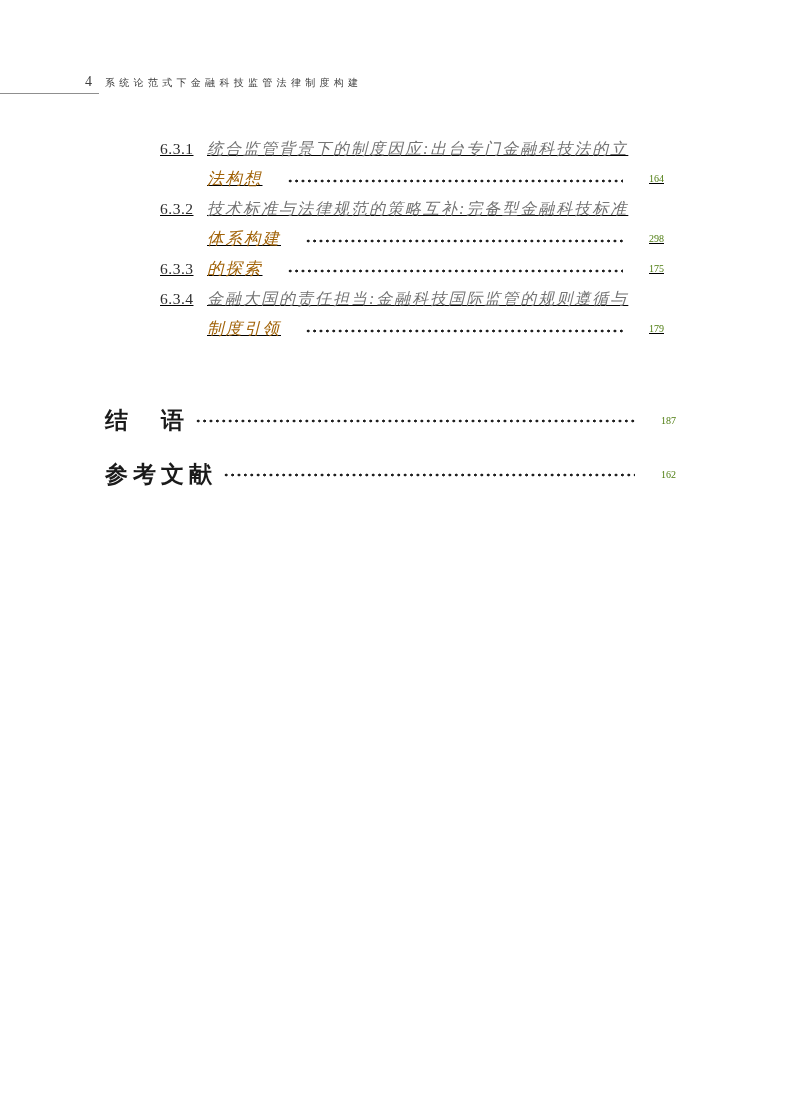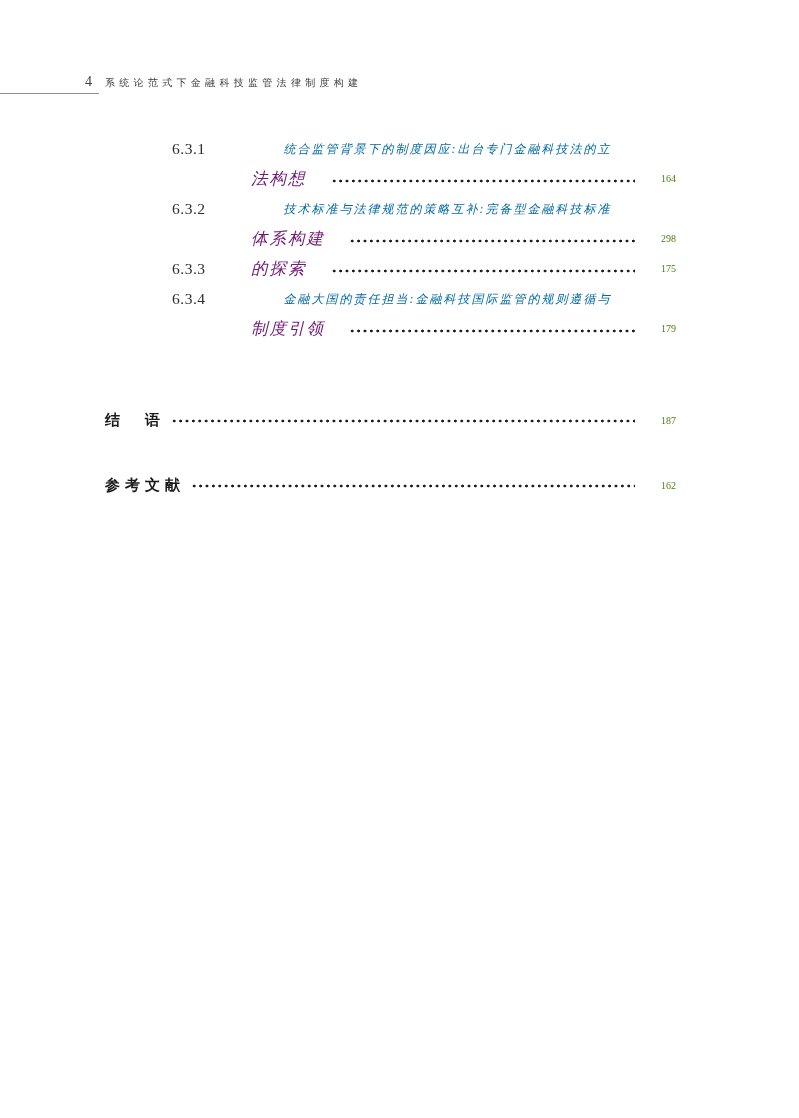--- a/index.html
+++ b/index.html
@@ -44,22 +44,23 @@
     left: 0;
     width: 99px;
     height: 1px;
     background: #8f8f8f;
   }
 
   
   .toc-list {
     position: absolute;
     top: 134px;
-    left: 172px;
+    left: 160px;
     width: 504px;
+    text-decoration: underline;
   }
   .toc-entry {
     display: flex;
     align-items: flex-start;
   }
   .entry-num {
     flex: none;
     width: 47px;
     line-height: 30px;
     font-family: "Liberation Serif", serif;
@@ -68,40 +69,38 @@
     letter-spacing: 0.5px;
   }
   .entry-body {
     flex: 1;
     min-width: 0;
   }
   .entry-line1 {
     line-height: 30px;
     font-family: "Liberation Serif", serif;
     font-style: italic;
-    font-size: 12px;
+    font-size: 16px;
     letter-spacing: 2px;
-    color: #0369a1;
-    white-space: nowrap;
-    text-align: center;
+    color: #737373;
+    white-space: nowrap;
   }
   .entry-line2 {
     display: flex;
     align-items: center;
     line-height: 30px;
     height: 30px;
   }
   .entry-cont {
     font-family: "Liberation Serif", serif;
     font-style: italic;
     font-size: 16.5px;
     letter-spacing: 2px;
-    color: #701a75;
-    white-space: nowrap;
-    margin-left: 32px;
+    color: #a16207;
+    white-space: nowrap;
   }
   .dot-leader {
     flex: 1;
     align-self: center;
     height: 4px;
     margin-left: 24px;
     margin-right: 9px;
     transform: translateY(2px);
     background-image: radial-gradient(circle, #1f1f1f 1.25px, rgba(0,0,0,0) 1.7px);
     background-size: 6.4px 4px;
@@ -123,26 +122,26 @@
     top: 405px;
     left: 105px;
     width: 571px;
   }
   .section-row {
     display: flex;
     align-items: center;
     height: 30px;
   }
   .section-row + .section-row {
-    margin-top: 35px;
+    margin-top: 24px;
   }
   .section-title {
     font-family: Liberation Serif, serif;
     font-weight: 700;
-    font-size: 15px;
+    font-size: 23px;
     letter-spacing: 5px;
     color: #1a1a1a;
     white-space: nowrap;
   }
   .section-row .dot-leader {
     margin-left: 6px;
     transform: translateY(1px);
   }
 </style>
 </head>

